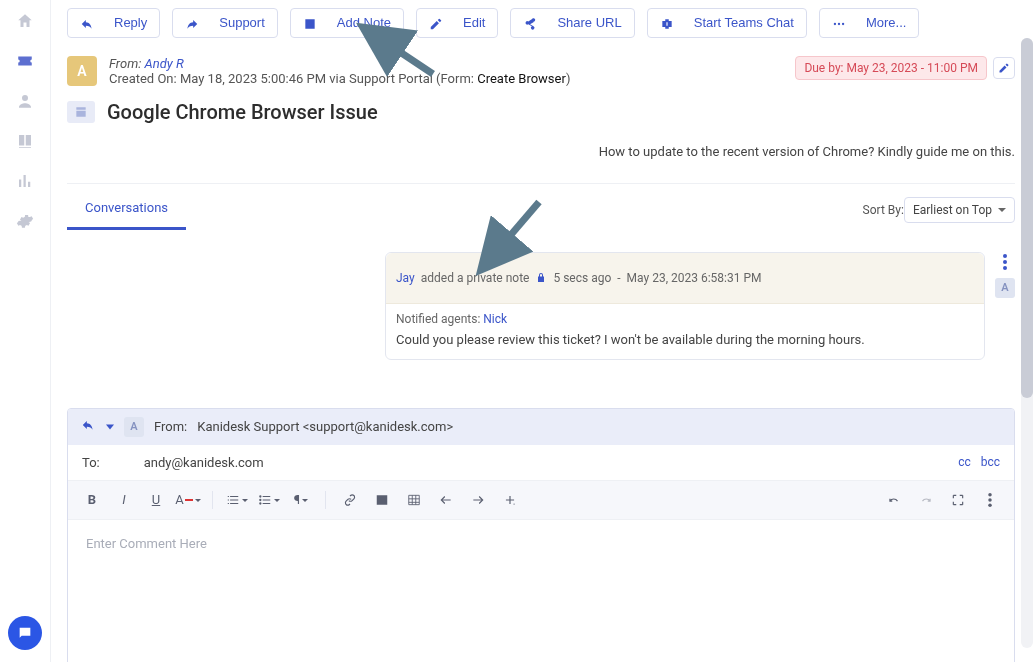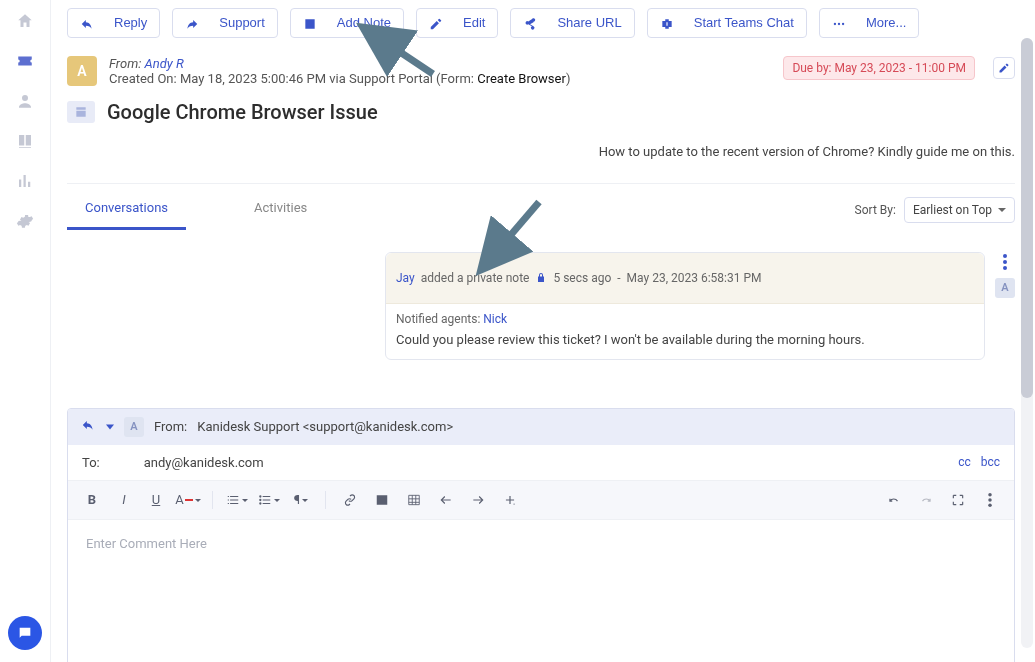--- a/index.html
+++ b/index.html
@@ -25,40 +25,40 @@
   .btn svg { width: 14px; height: 14px; fill: #3b55c9; }
 
   
   .ticket-head { display: flex; gap: 12px; margin-bottom: 10px; position: relative; }
   .avatar-sq { width: 30px; height: 30px; border-radius: 4px; background: #e6c77a; color: #fff; display: flex; align-items: center; justify-content: center; font-weight: 600; font-size: 14px; }
   .head-lines { flex: 1; font-size: 13px; color: #555; }
   .head-lines .from-line { margin-bottom: 0; font-style: italic; }
   .link-blue { color: #3b55c9; }
   .head-lines .meta-line { color: #555; }
 
-  .due-wrap { display: flex; align-items: center; gap: 18px; position: absolute; right: 0; top: 0; }
+  .due-wrap { display: flex; align-items: center; gap: 6px; position: absolute; right: 0; top: 0; }
   .due-badge { background: #fde8ea; color: #d64a57; border: 1px solid #f6c6cb; border-radius: 4px; padding: 4px 8px; font-size: 12px; }
   .edit-due { width: 22px; height: 22px; border: 1px solid #d9ddee; border-radius: 4px; display: flex; align-items: center; justify-content: center; cursor: pointer; }
   .edit-due svg { width: 12px; height: 12px; fill: #3b55c9; }
 
   .title-row { display: flex; align-items: center; gap: 12px; margin: 14px 0 20px 0; }
   .form-icon { width: 28px; height: 22px; background: #e8ebf7; border-radius: 3px; display:flex; align-items:center; justify-content:center; }
   .form-icon svg { width:14px; height:14px; fill:#a9b4dd; }
   .ticket-title { font-size: 20px; font-weight: 500; color: #2d2d2d; }
 
   .ticket-body { font-size: 13px; color: #444; margin: 0 0 24px 42px; text-align: right; }
 
   .divider { border-top: 1px solid #eef0f4; margin: 0 0 0 0; }
 
   
   .tabs-row { display: flex; align-items: center; justify-content: space-between; margin-top: 6px; }
   .tabs { display: flex; gap: 50px; }
   .tab { padding: 10px 18px 12px 18px; font-size: 13px; color: #888; cursor: pointer; border-bottom: 3px solid transparent; }
   .tab.active { color: #3b55c9; border-bottom-color: #3b55c9; }
-  .sort-wrap { display: flex; align-items: center; gap: 8px; font-size: 12px; color: #555; }
+  .sort-wrap { display: flex; align-items: center; font-size: 12px; color: #555; }
   .sort-sel { border: 1px solid #d9ddee; border-radius: 4px; padding: 5px 22px 5px 8px; font-size: 12px; color: #444; background: #fff; position: relative; cursor: pointer; }
   .sort-sel::after { content: ""; position: absolute; right: 8px; top: 50%; margin-top: -2px; border: 4px solid transparent; border-top-color: #666; }
 
   
   .note-row { display: flex; gap: 10px; justify-content: flex-end; margin: 22px 0 0 0; }
   .note-card { flex: 1; max-width: 600px; border: 1px solid #e3e6ef; border-radius: 6px; background: #fff; }
   .note-head { background: #f7f4ec; border-bottom: 1px solid #eee9dc; padding: 18px 10px; font-size: 12px; color: #666; border-top-left-radius: 6px; border-top-right-radius: 6px; display:flex; align-items:center; gap:6px;}
   .note-head .author { color: #3b55c9; }
   .note-head .lock { width: 12px; height: 12px; fill: #3b55c9; vertical-align: middle; }
   .note-body { padding: 8px 10px 12px 10px; font-size: 13px; color: #444; }
@@ -197,21 +197,20 @@
         <h1 class="ticket-title">Google Chrome Browser Issue</h1>
       </div>
 
       <p class="ticket-body">How to update to the recent version of Chrome? Kindly guide me on this.</p>
 
       <div class="divider"></div>
 
       <div class="tabs-row">
         <div class="tabs">
           <div class="tab active">Conversations</div>
-          <div class="tab">Activities</div>
         </div>
         <div class="sort-wrap">
           <span>Sort By:</span>
           <div class="sort-sel">Earliest on Top</div>
         </div>
       </div>
 
       <div class="note-row">
         <div class="note-card">
           <div class="note-head">

